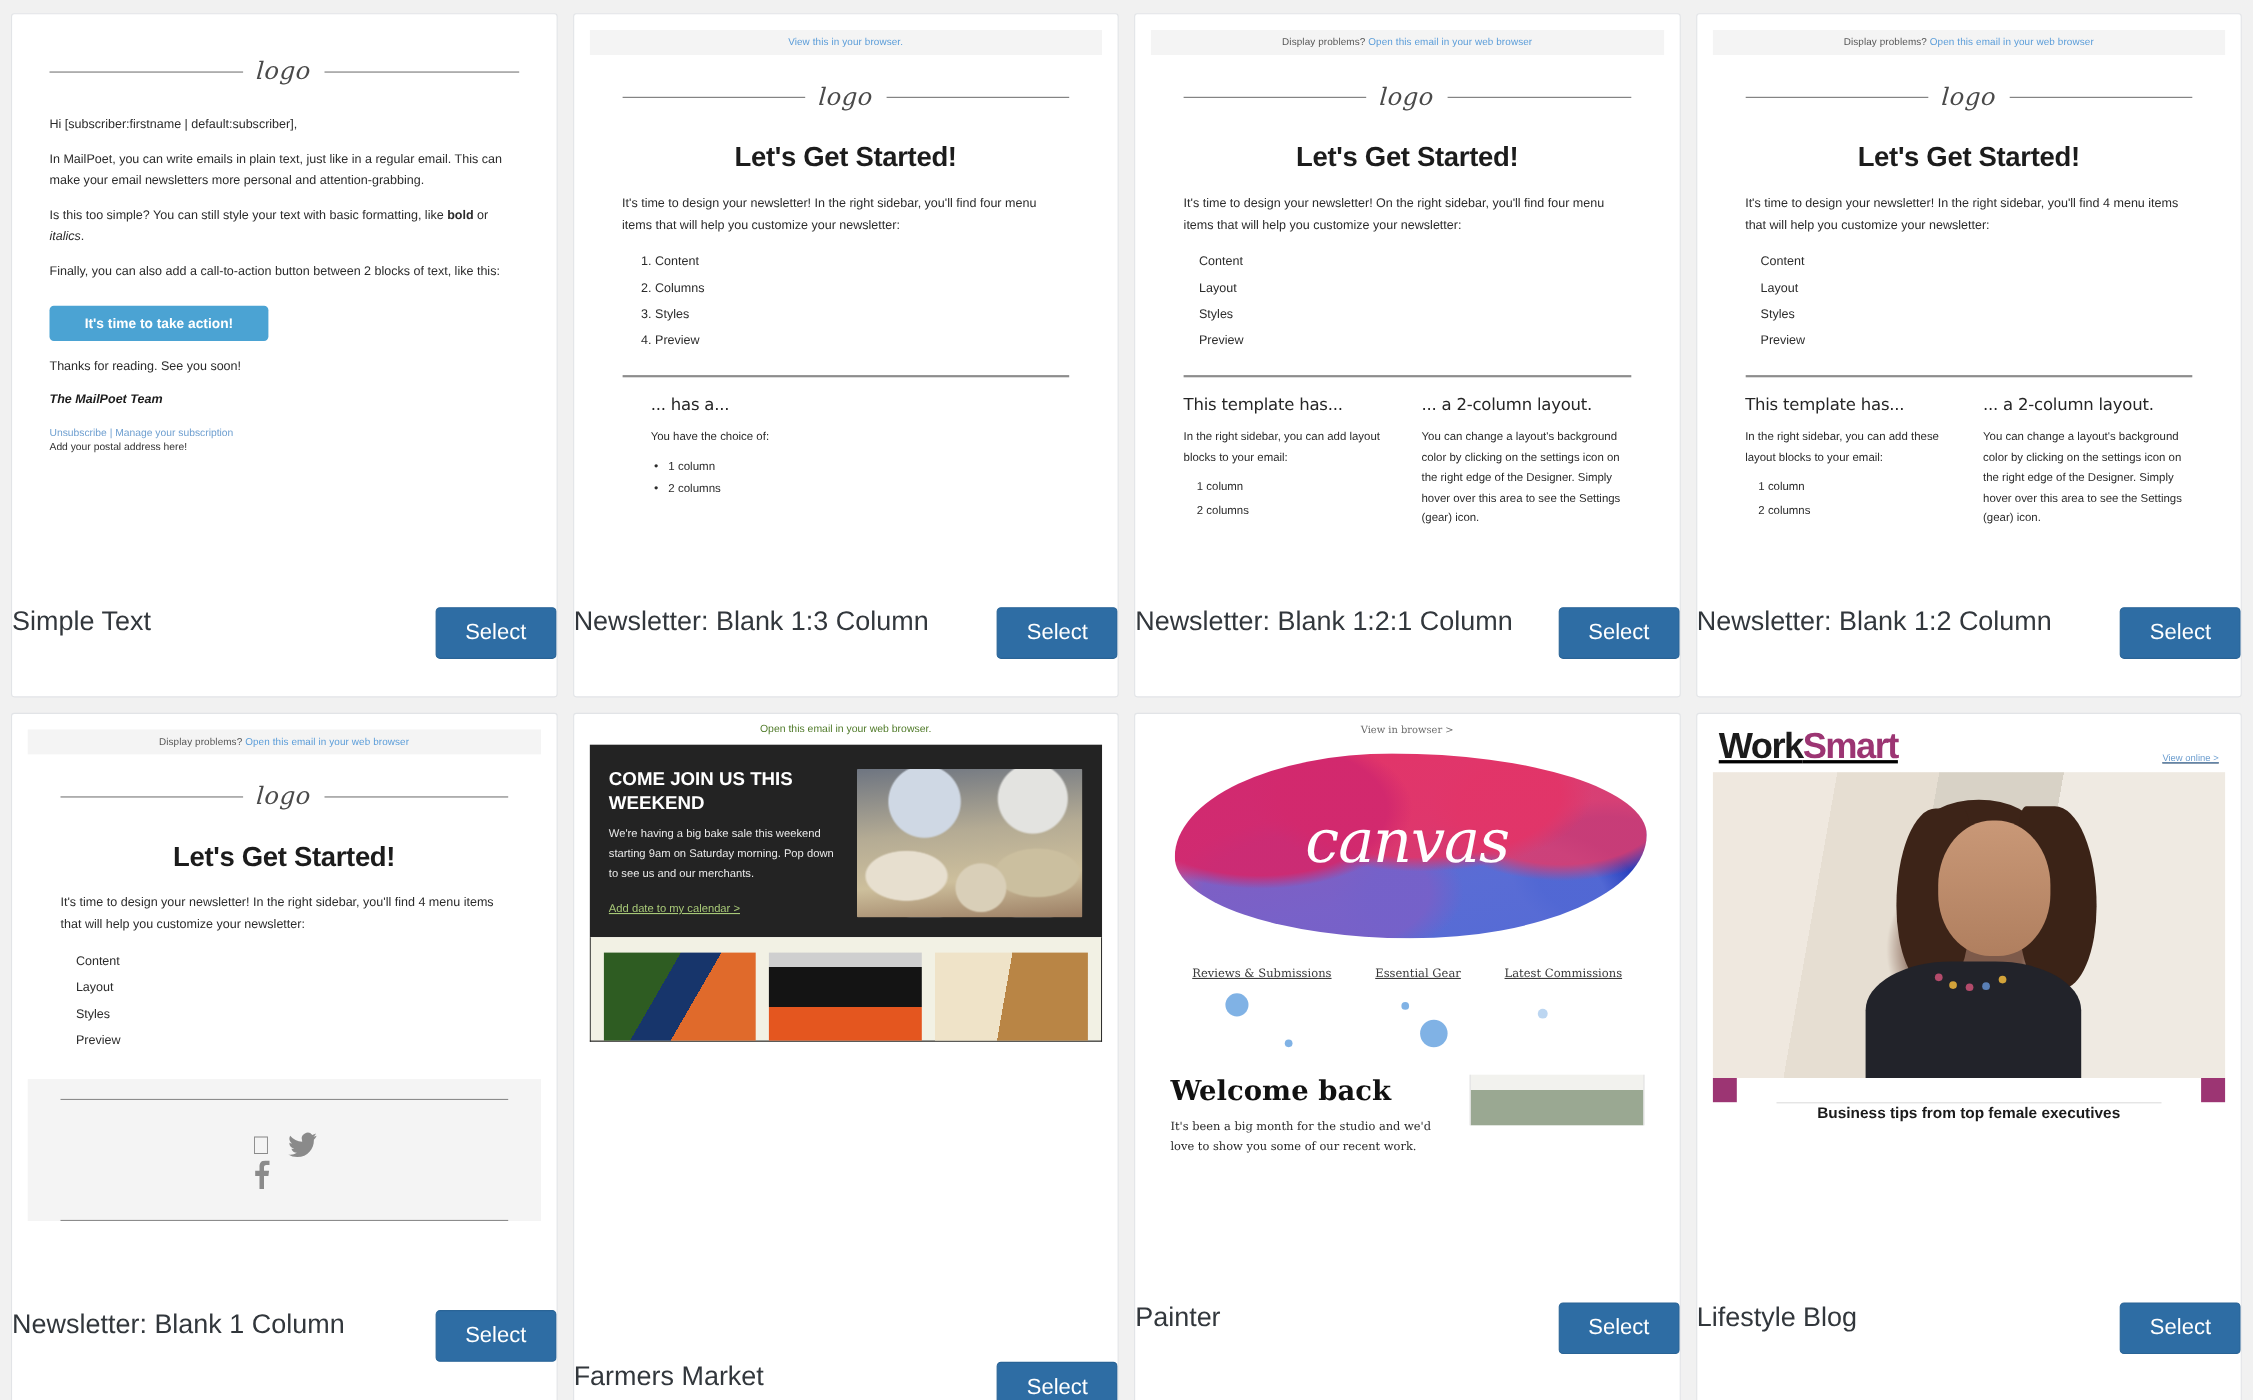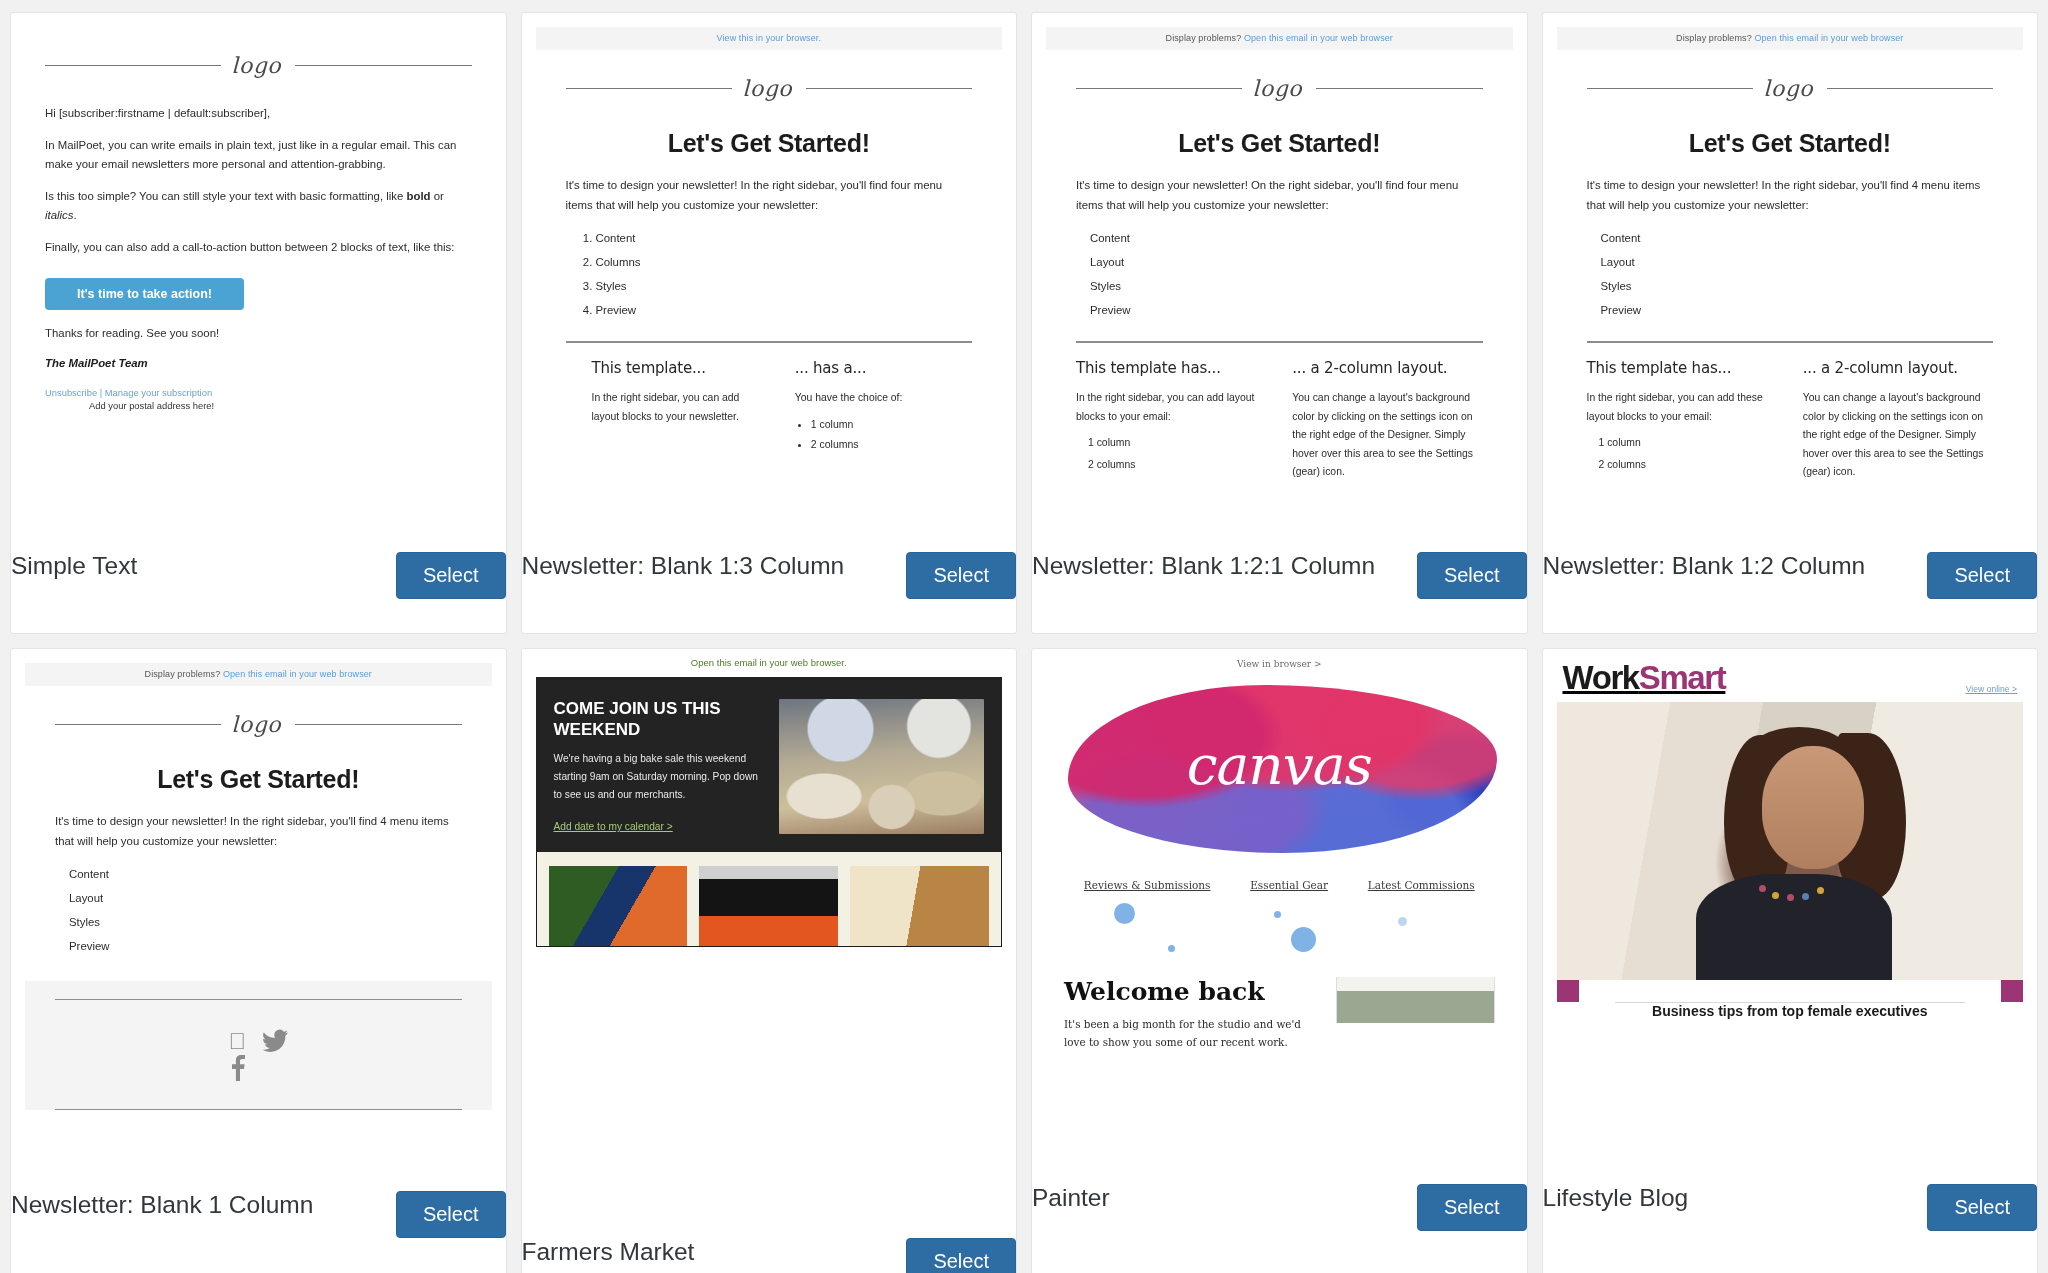--- a/index.html
+++ b/index.html
@@ -138,21 +138,21 @@
     background: #4ba3d3;
     color: #fff;
     font-size: 12.5px;
     font-weight: bold;
     padding: 9px 32px;
     border-radius: 4px;
     margin: 8px 0 14px 0;
   }
   .sig { font-size: 11.4px; font-weight: bold; font-style: italic; color: #1c1c1c; margin: 14px 0 18px 0; }
   .sm-links { font-size: 9.4px; color: #6e9fd0; }
-  .sm-addr { font-size: 9.4px; color: #333; margin-top: 2px; margin-left: 44px; }
+  .sm-addr { font-size: 9.4px; color: #333; margin-top: 2px; }
 
   
   .fm-topbar { text-align: center; font-size: 9.5px; padding: 8px 0 9px 0; background:#fff; }
   .fm-topbar a { color: #4f7a28; }
   .fm-logo {
     background: #f2f1e4;
     border: 1px solid #1b1b1b;
     border-bottom: none;
     text-align: center;
     padding: 20px 0 22px 0;
@@ -302,24 +302,20 @@
           <p class="body-txt">It's time to design your newsletter! In the right sidebar, you'll find four menu items that will help you customize your newsletter:</p>
           <ol class="num-list">
             <li>Content</li>
             <li>Columns</li>
             <li>Styles</li>
             <li>Preview</li>
           </ol>
           <div class="hr"></div>
           <div class="two-col" style="padding-left:26px">
             <div>
-              <div class="col-head">This template...</div>
-              <p class="col-txt">In the right sidebar, you can add layout blocks to your newsletter.</p>
-            </div>
-            <div>
               <div class="col-head">... has a...</div>
               <p class="col-txt">You have the choice of:</p>
               <ul class="bullet-list">
                 <li>1 column</li>
                 <li>2 columns</li>
               </ul>
             </div>
           </div>
         </div>
       </div>

